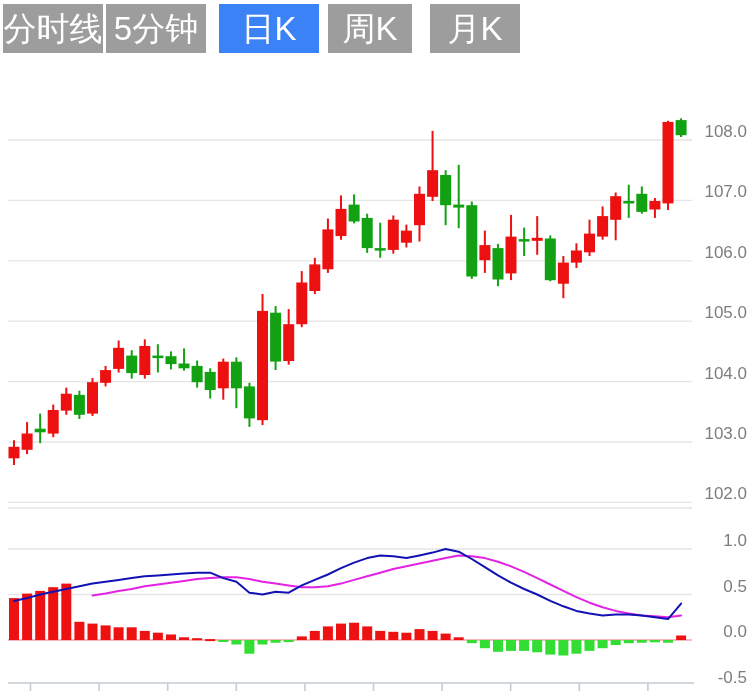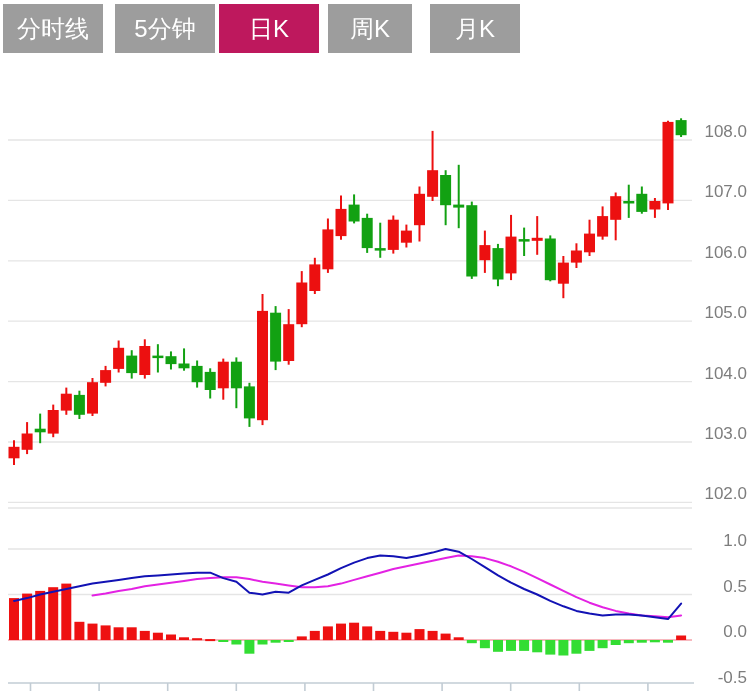--- a/index.html
+++ b/index.html
@@ -3,26 +3,26 @@
 <meta charset="utf-8">
 <style>
   html,body{margin:0;padding:0;}
   body{
     width:754px;height:691px;position:relative;background:#fff;overflow:hidden;
     font-family:"Liberation Sans", sans-serif;
   }
   .tabbar{position:absolute;left:0;top:0;width:754px;height:58px;z-index:2;}
   .tab{
     position:absolute;top:4px;height:49px;line-height:50px;text-align:center;
-    background:#9d9d9d;color:#fff;font-size:24px;cursor:pointer;user-select:none;
+    background:#9d9d9d;color:#fff;font-size:33px;cursor:pointer;user-select:none;
     font-family:"Liberation Sans", sans-serif;
   }
-  .tab.active{background:#be185d;}
+  .tab.active{background:#3b82f6;}
   .tab:nth-child(1){left:3px;width:100px;}
-  .tab:nth-child(2){left:115px;width:100px;}
+  .tab:nth-child(2){left:106px;width:100px;}
   .tab:nth-child(3){left:219px;width:100px;}
   .tab:nth-child(4){left:328px;width:84px;}
   .tab:nth-child(5){left:430px;width:90px;}
   .tab:nth-child(6){left:532px;width:92px;}
   .tab:nth-child(7){left:633px;width:52px;}
   #chart{position:absolute;left:0;top:0;}
 </style>
 </head>
 <body>
 

